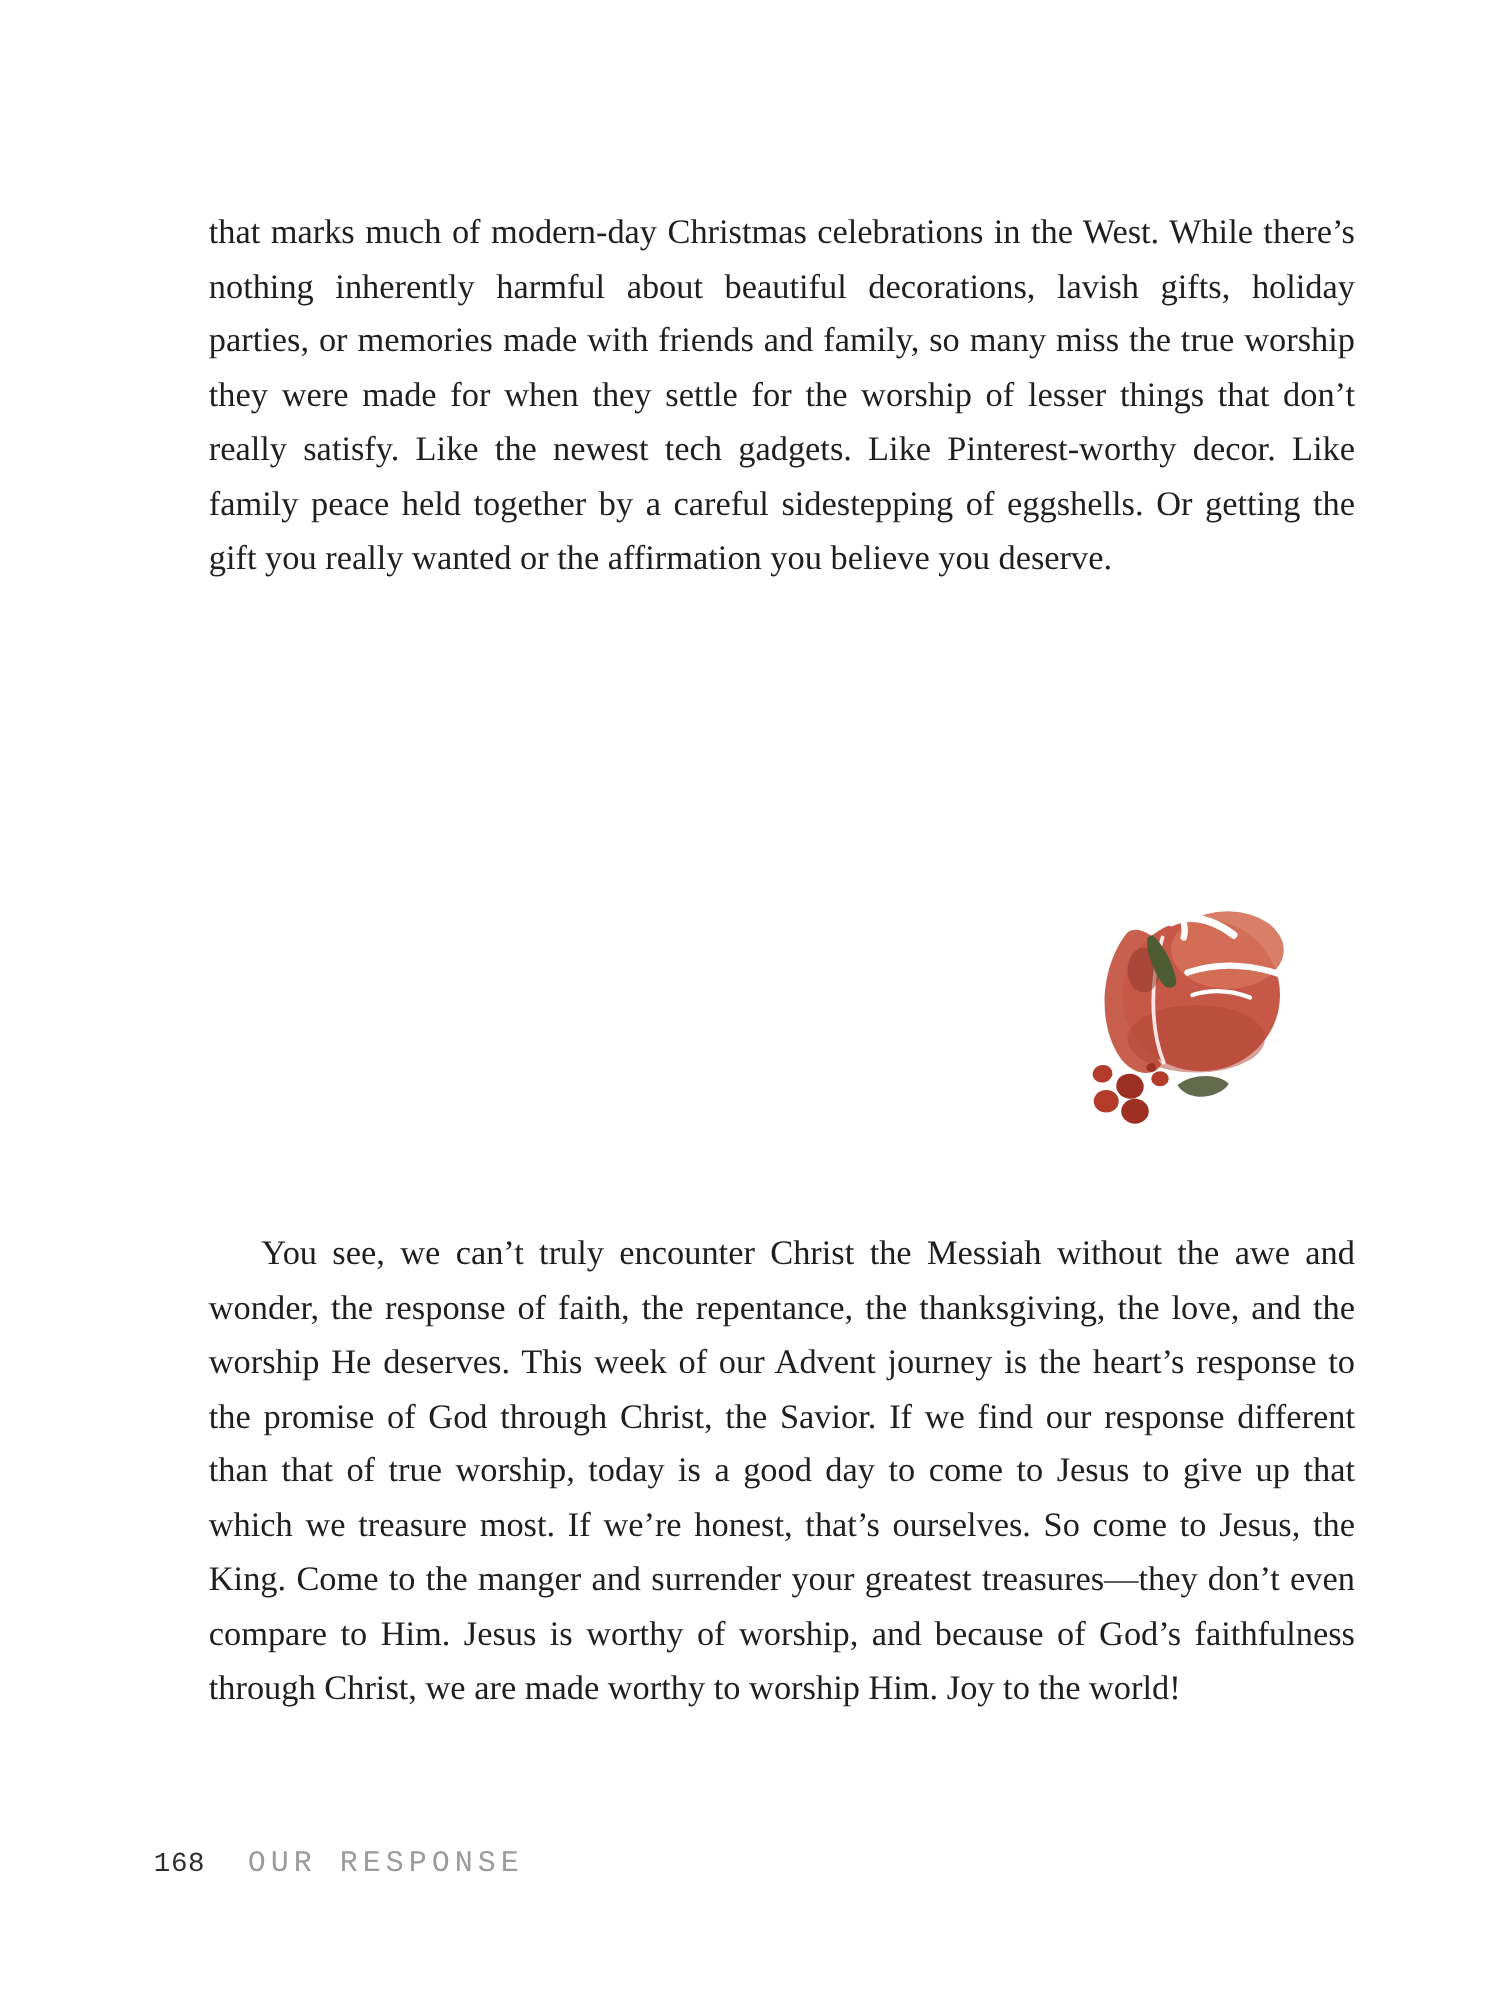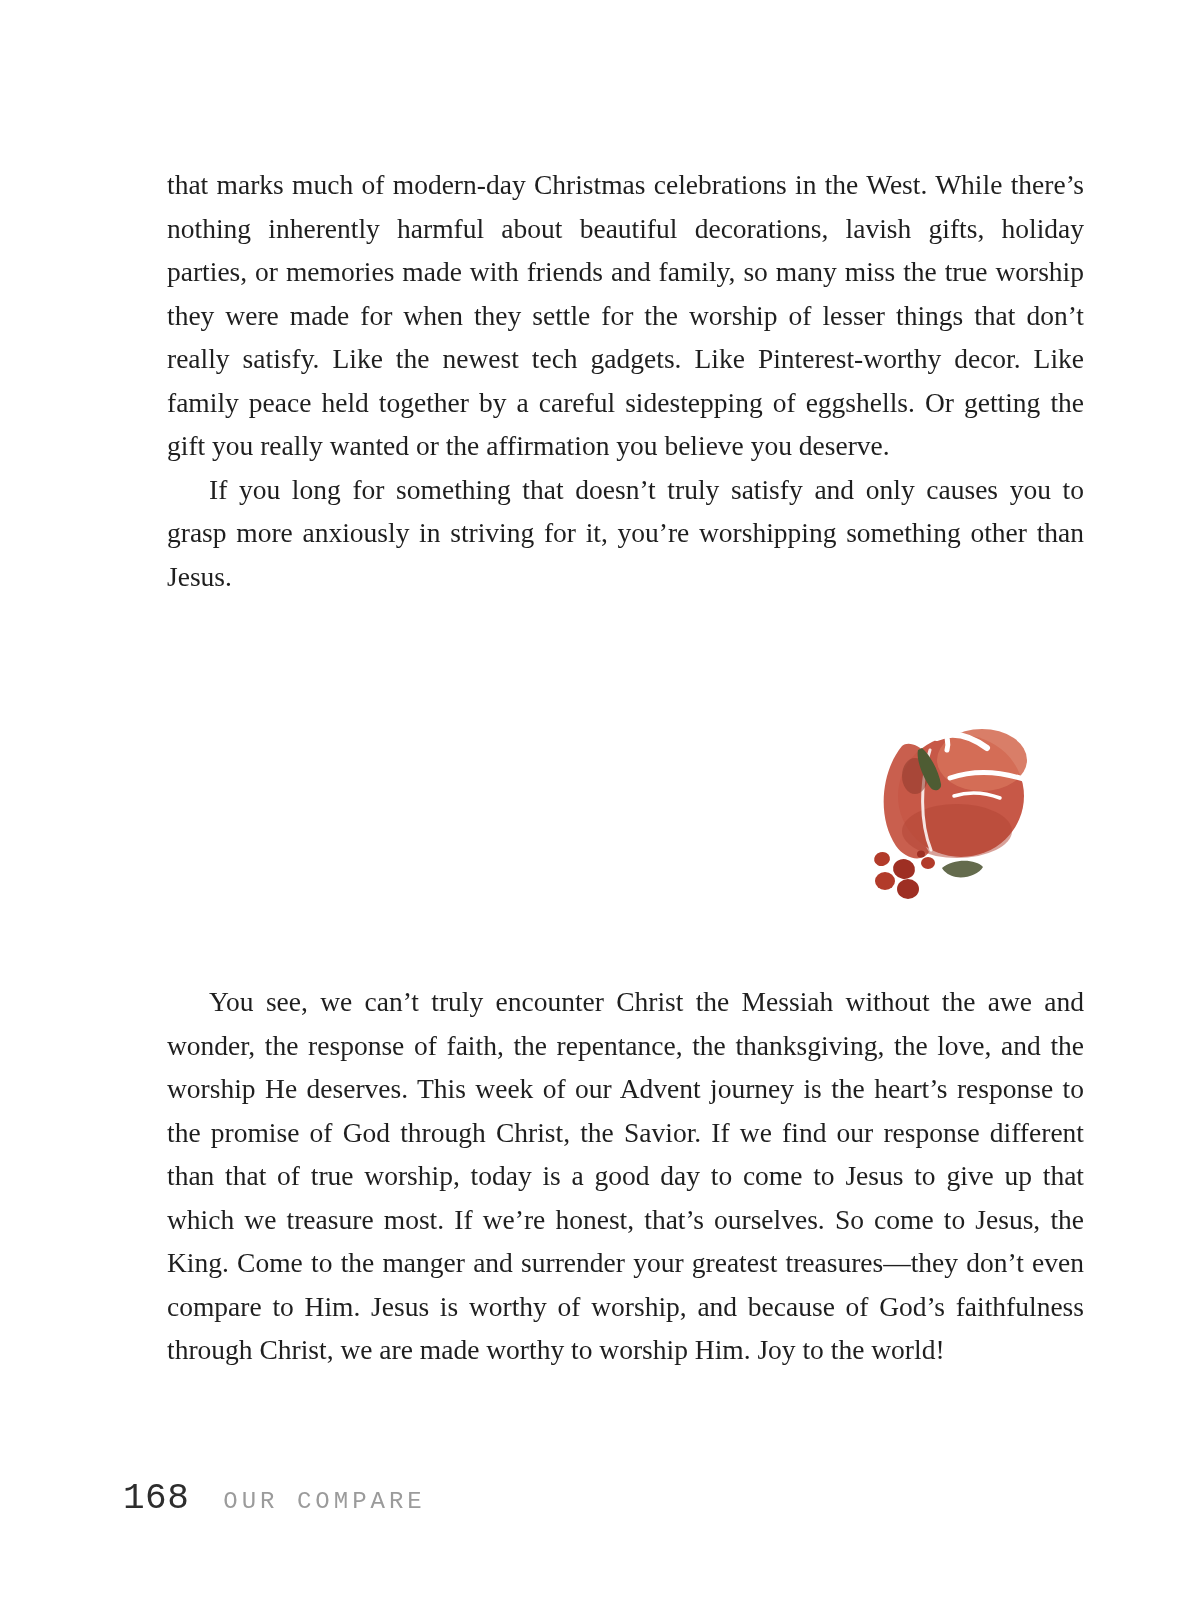--- a/index.html
+++ b/index.html
@@ -46,36 +46,35 @@
   .illustration{
     position:absolute;left:830px;top:688px;width:320px;height:250px;
   }
   .footer{
     position:absolute;left:123px;top:1478px;
     font-family:"Liberation Mono","DejaVu Sans Mono",monospace;
     white-space:nowrap;
   }
   .footer .page-num{
     color:var(--footer-number);
-    font-size:36px;letter-spacing:0.5px;
+    font-size:22px;letter-spacing:0.5px;
   }
   .footer .footer-title{
     color:var(--footer-label);
     font-size:24px;letter-spacing:4px;
     margin-left:34px;
   }
 </style>
 </head>
 <body>
 
 <div class="page">
 
   <div class="text-col block-1">
     <p>that marks much of modern-day Christmas celebrations in the West. While there’s nothing inherently harmful about beautiful decorations, lavish gifts, holiday parties, or memories made with friends and family, so many miss the true worship they were made for when they settle for the worship of lesser things that don’t really satisfy. Like the newest tech gadgets. Like Pinterest-worthy decor. Like family peace held together by a careful sidestepping of eggshells. Or getting the gift you really wanted or the affirmation you believe you deserve.</p>
-    <p class="indented">If you long for something that doesn’t truly satisfy and only causes you to grasp more anxiously in striving for it, you’re worshipping something other than Jesus.</p>
   </div>
 
 
   <svg class="illustration" viewBox="0 0 320 250" xmlns="http://www.w3.org/2000/svg">
     <g>
 
       <path opacity="0.96" d="M72,58 C52,82 46,128 66,158 C75,171 92,175 99,164 C84,140 82,96 97,66 C89,57 78,53 72,58 Z" fill="#c75847"></path>
 
       <ellipse cx="131" cy="108" rx="63" ry="61" fill="#c75847"></ellipse>
 
@@ -102,16 +101,16 @@
       <ellipse cx="91" cy="166" rx="4" ry="3.5" fill="#9e2f23"></ellipse>
     </g>
     <path d="M112,180 C124,170 146,171 153,179 C149,186 136,191 126,189 C120,188 114,184 112,180 Z" fill="#646b4d"></path>
   </svg>
 
   <div class="text-col block-2">
     <p class="indented"><span>You see, we can’t truly encounter Christ the Messiah without the awe and wonder, the response of faith, the repentance, the thanksgiving, the love, and the worship He deserves. This week of our Advent journey is the heart’s response to the promise of God through Christ, the Savior. If we find our response different than that of true worship, today is a good day to come to Jesus to give up that which we treasure most. If we’re honest, that’s ourselves. So come to Jesus, the King. Come to the manger and surrender your greatest treasures—they don’t even compare to Him. Jesus is worthy of worship, and because of God’s faithfulness through Christ, we are made worthy </span><span class="italic">to worship</span><span> Him. Joy to the world!</span></p>
   </div>
 
   <div class="footer">
-    <span class="page-num">168</span><span class="footer-title">OUR COMPARE</span>
+    <span class="page-num">168</span><span class="footer-title">OUR RESPONSE</span>
   </div>
 
 </div>
 
 </body></html>

